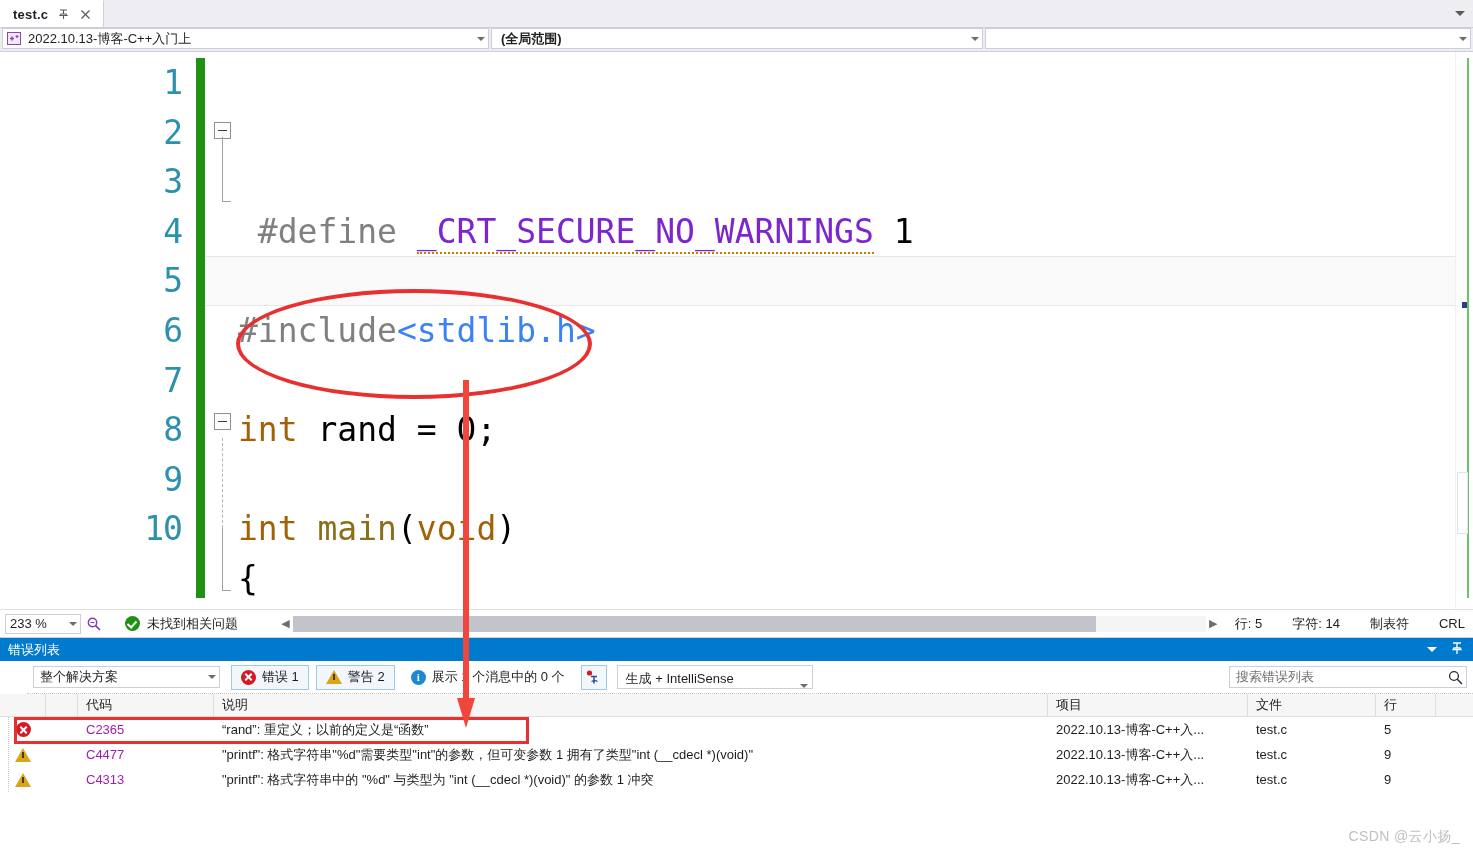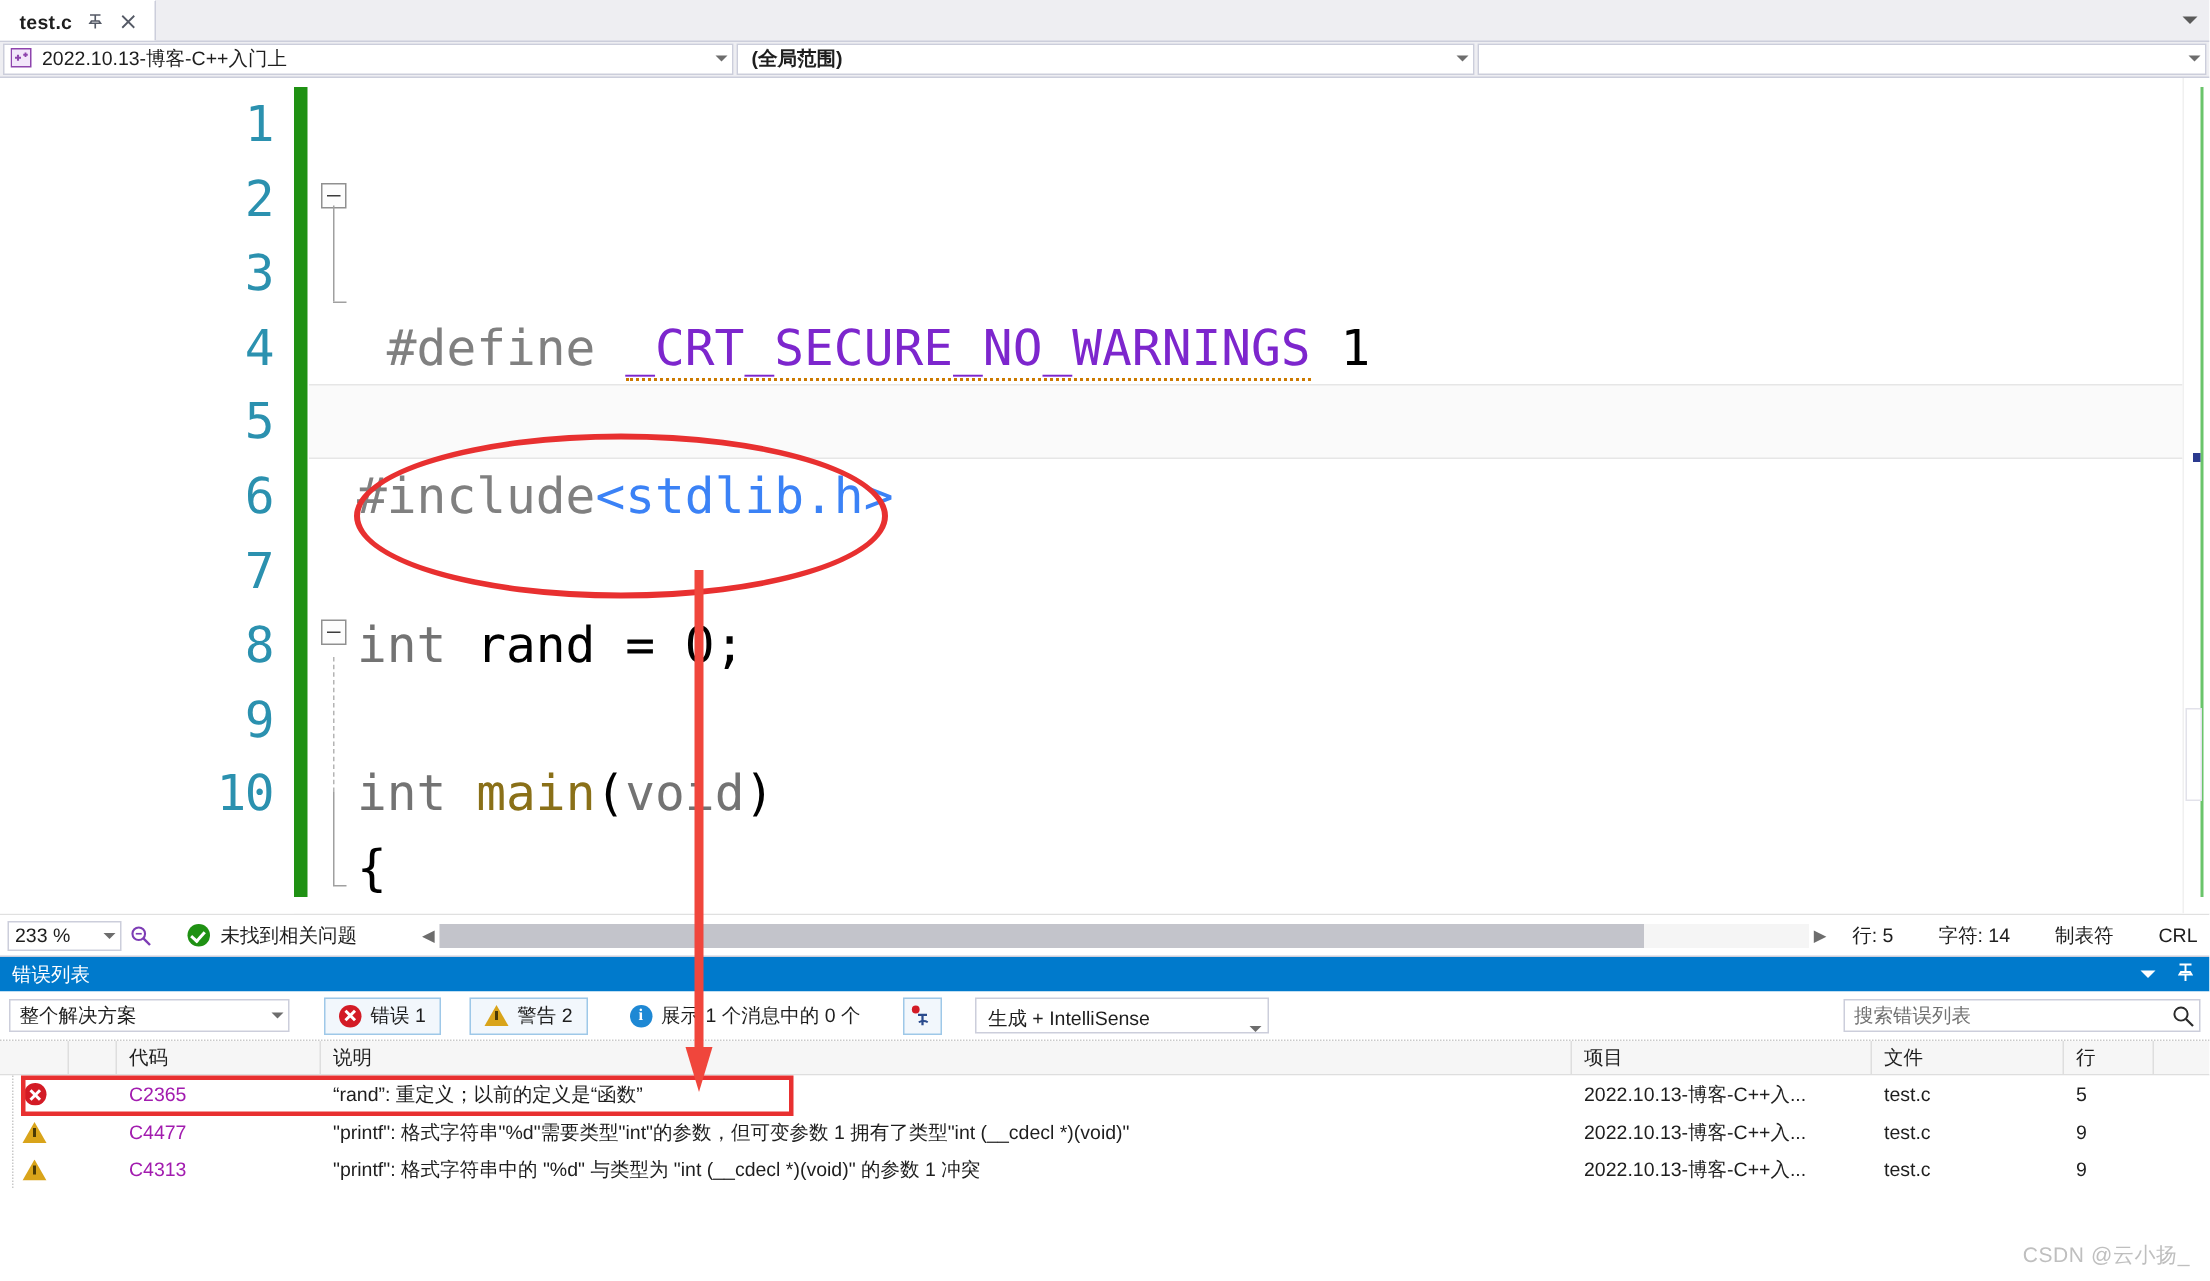--- a/index.html
+++ b/index.html
@@ -66,21 +66,21 @@
     border-right: 5px solid transparent;
     border-top: 5px solid #5a5a5a;
   }
 
   
   .navbar {
     height: 24px;
     background: #eeeef2;
     border-bottom: 1px solid #cccedb;
     display: flex;
-    align-items: center;
+    align-items: flex-end;
     padding: 1px 0 2px 0;
     box-sizing: border-box;
   }
   .combo {
     background: #ffffff;
     border: 1px solid #cccedb;
     margin-left: 2px;
     display: flex;
     align-items: center;
     box-sizing: border-box;
@@ -224,21 +224,21 @@
     left: -32px;
     right: 0;
     height: 49.6px;
     top: 204.4px;
     background: #fafafa;
     border-top: 1px solid #e6e6e6;
     border-bottom: 1px solid #e6e6e6;
     box-sizing: border-box;
     pointer-events: none;
   }
-  .k-blue   { color: #737373; }
+  .k-blue   { color: #a16207; }
   .k-purple { color: #7d26cd; }
   .k-gray   { color: #808080; }
   .k-red    { color: #3b82f6; }
   .k-str    { color: #cc0000; }
   .k-func   { color: #8a7018; }
   .k-plain  { color: #000000; }
   .sq {
     border-bottom: 2px dotted #cc7a00;
     padding-bottom: 1px;
   }
@@ -418,21 +418,22 @@
   .pin-icon { color: #fff; font-size: 14px; line-height: 1; }
 
   .el-toolbar {
     height: 33px;
     display: flex;
     align-items: center;
     background: #ffffff;
     border-bottom: 1px dotted #c9c9c9;
     padding: 0 6px;
     box-sizing: border-box;
-    gap: 12px;
+    gap: 0;
+    margin-left: 27px;
   }
   .scope-combo {
     width: 187px;
     height: 22px;
     border: 1px solid #cccedb;
     background: #fff;
     display: flex;
     align-items: center;
     font-size: 13px;
     box-sizing: border-box;

